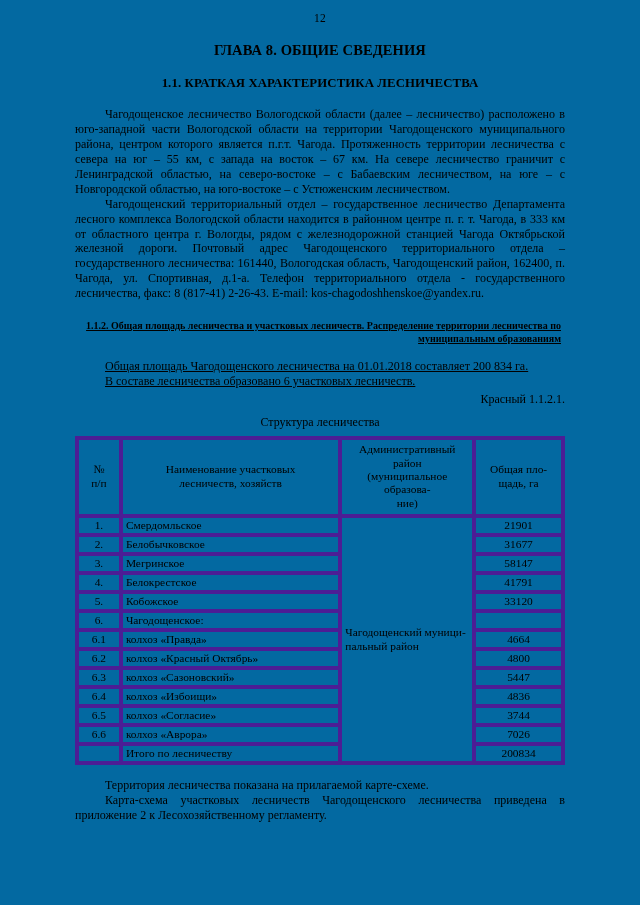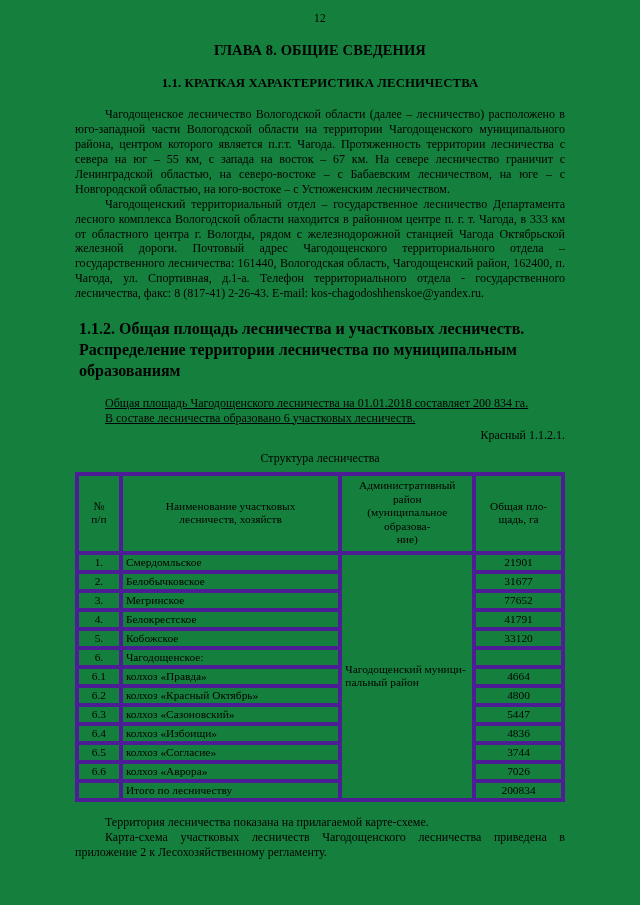--- a/index.html
+++ b/index.html
@@ -5,21 +5,21 @@
   html, body {
     margin: 0;
     padding: 0;
     background: #ffffff;
   }
   .page {
     position: relative;
     width: 640px;
     height: 905px;
     margin: 0 auto;
-    background: #15803d;
+    background: #0369a1;
     font-family: "Liberation Serif", "DejaVu Serif", serif;
     color: #000000;
     box-sizing: border-box;
     padding: 0 75px;
     overflow: hidden;
   }
   .page-number {
     text-align: center;
     font-size: 11.5px;
     margin-top: 12px;
@@ -40,26 +40,27 @@
     margin: 0 0 16px 0;
     letter-spacing: 0.1px;
   }
   h3.subsection-title {
     font-size: 11.6px;
     font-weight: bold;
     text-align: center;
     margin: 0 0 10px 0;
   }
   h3.subsection-title-block {
-    font-size: 16px;
-    font-weight: bold;
-    text-align: left;
+    font-size: 10px;
+    font-weight: bold;
+    text-align: right;
     margin: 0 0 8px 0;
     line-height: 1.30;
     padding: 0 4px;
+    text-decoration: underline;
   }
   p.body-text {
     font-size: 12px;
     text-align: justify;
     text-justify: inter-word;
     margin: 0;
     text-indent: 30px;
     line-height: 1.245;
     hyphens: manual;
   }
@@ -188,21 +189,21 @@
           <td class="cell-area">21901</td>
         </tr>
         <tr>
           <td class="cell-num">2.</td>
           <td class="cell-name">Белобычковское</td>
           <td class="cell-area">31677</td>
         </tr>
         <tr>
           <td class="cell-num">3.</td>
           <td class="cell-name">Мегринское</td>
-          <td class="cell-area">77652</td>
+          <td class="cell-area">58147</td>
         </tr>
         <tr>
           <td class="cell-num">4.</td>
           <td class="cell-name">Белокрестское</td>
           <td class="cell-area">41791</td>
         </tr>
         <tr>
           <td class="cell-num">5.</td>
           <td class="cell-name">Кобожское</td>
           <td class="cell-area">33120</td>

